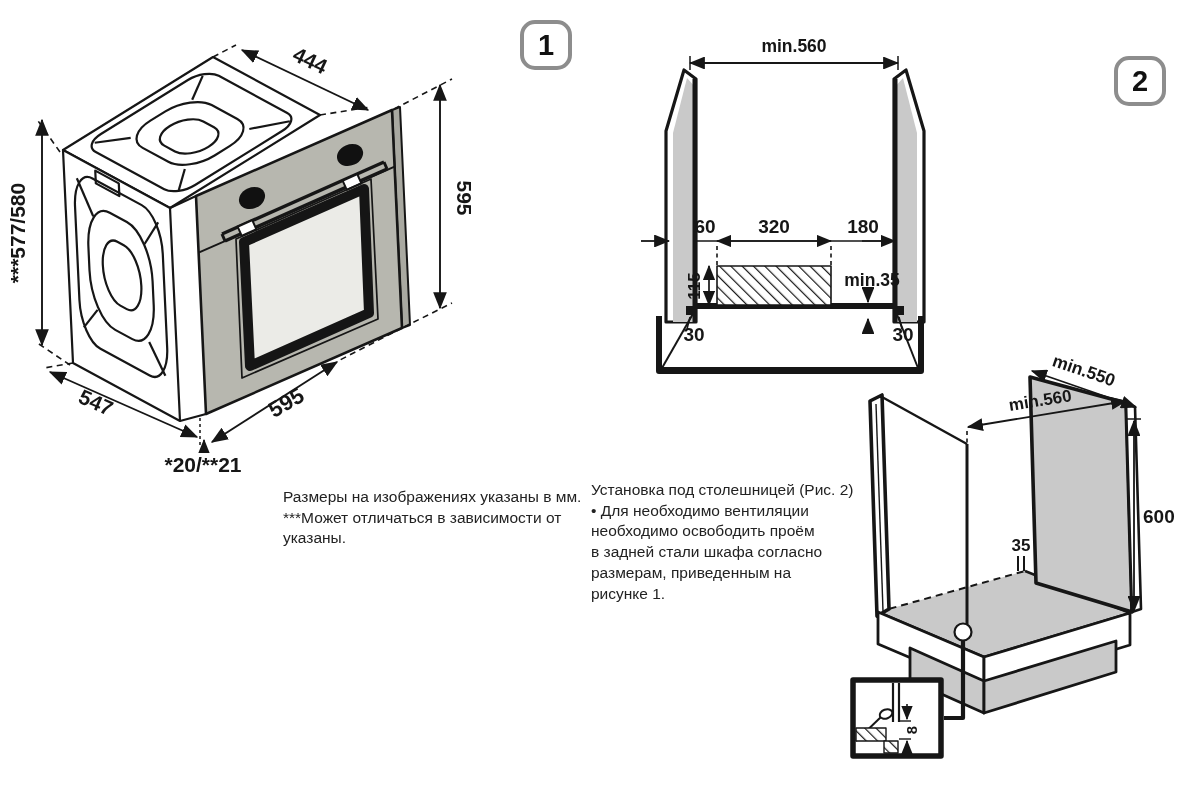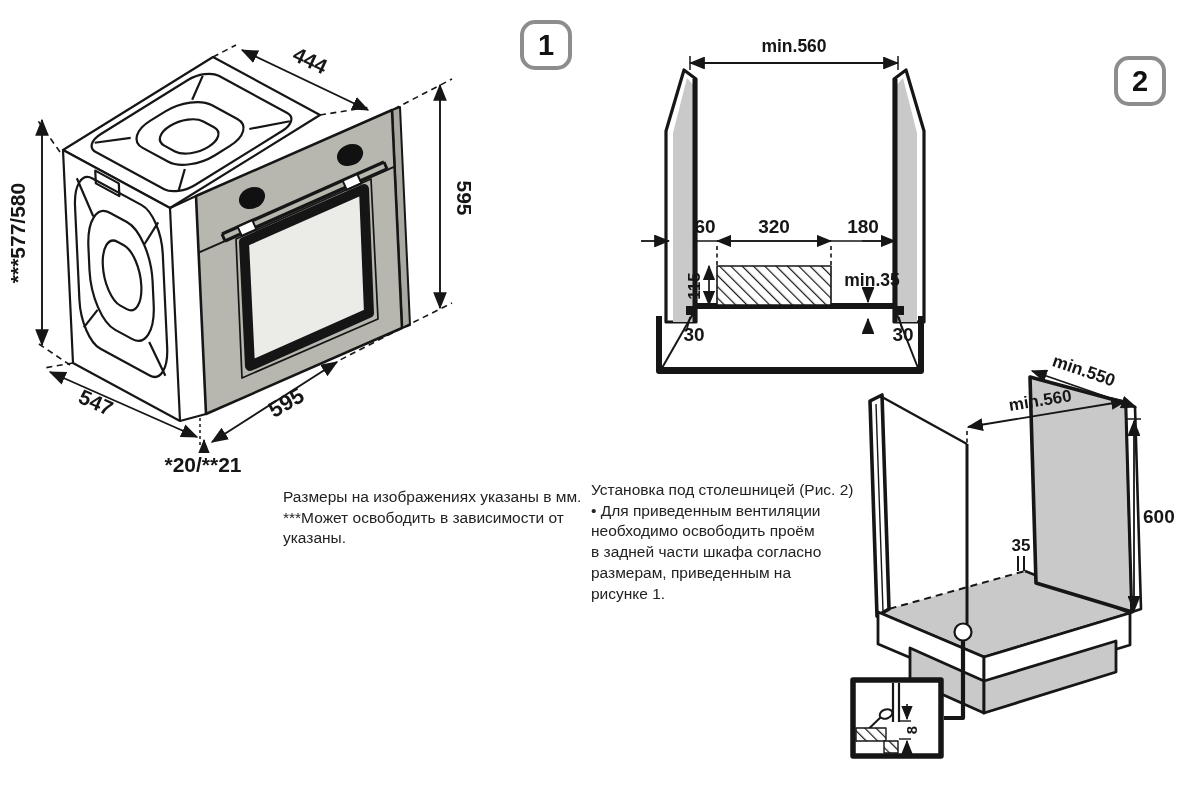--- a/index.html
+++ b/index.html
@@ -212,26 +212,26 @@
     <line x1="907" y1="751" x2="907" y2="741" marker-end="url(#ah)" stroke-width="1.6"></line>
   </g>
   <text transform="translate(917,730) rotate(-90)" text-anchor="middle" font-size="15">8</text>
 </svg>
 
 <div class="badge" id="badge-1">1</div>
 <div class="badge" id="badge-2">2</div>
 
 <div class="notes" id="notes-device">
   <div>Размеры на изображениях указаны в мм.</div>
-  <div>***Может освободить в зависимости от</div>
+  <div>***Может отличаться в зависимости от</div>
   <div>указаны.</div>
 </div>
 
 <div class="notes" id="notes-install">
   <div>Установка под столешницей (Рис. 2)</div>
-  <div>• Для приведенным вентиляции</div>
+  <div>• Для необходимо вентиляции</div>
   <div>необходимо освободить проём</div>
-  <div>в задней части шкафа согласно</div>
+  <div>в задней стали шкафа согласно</div>
   <div>размерам, приведенным на</div>
   <div>рисунке 1.</div>
 </div>
 
 </div>
 
 </body></html>

